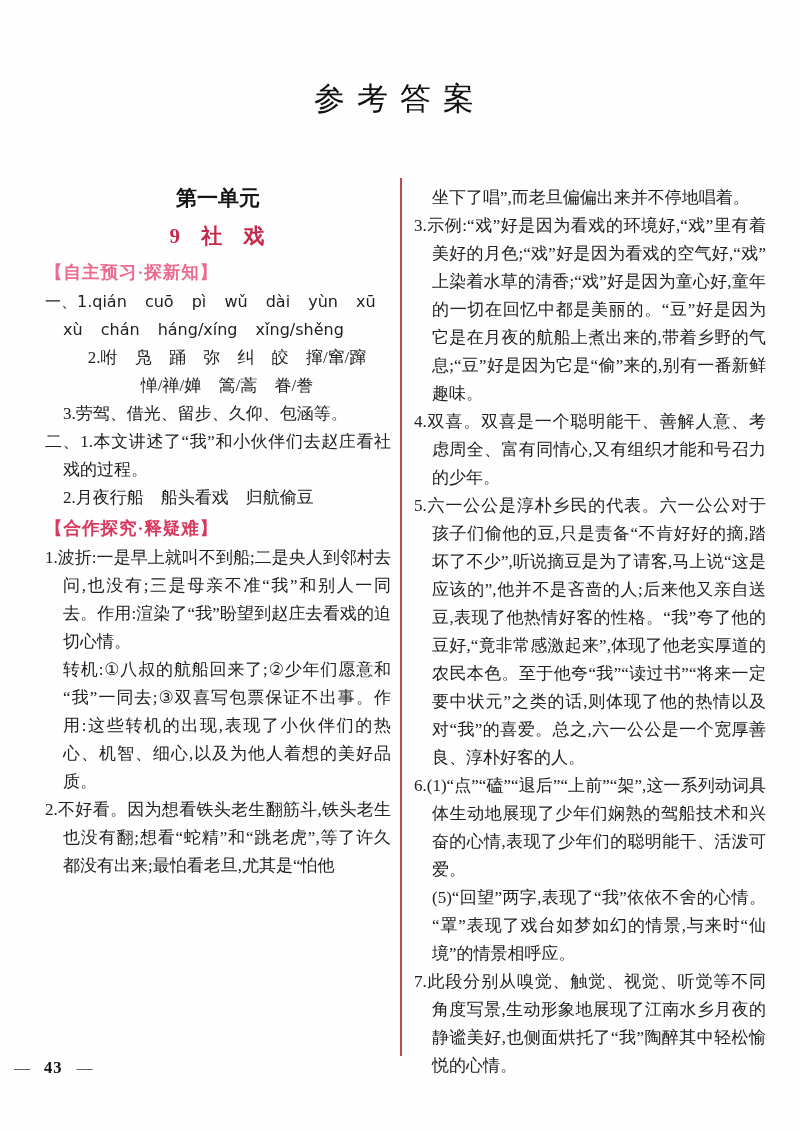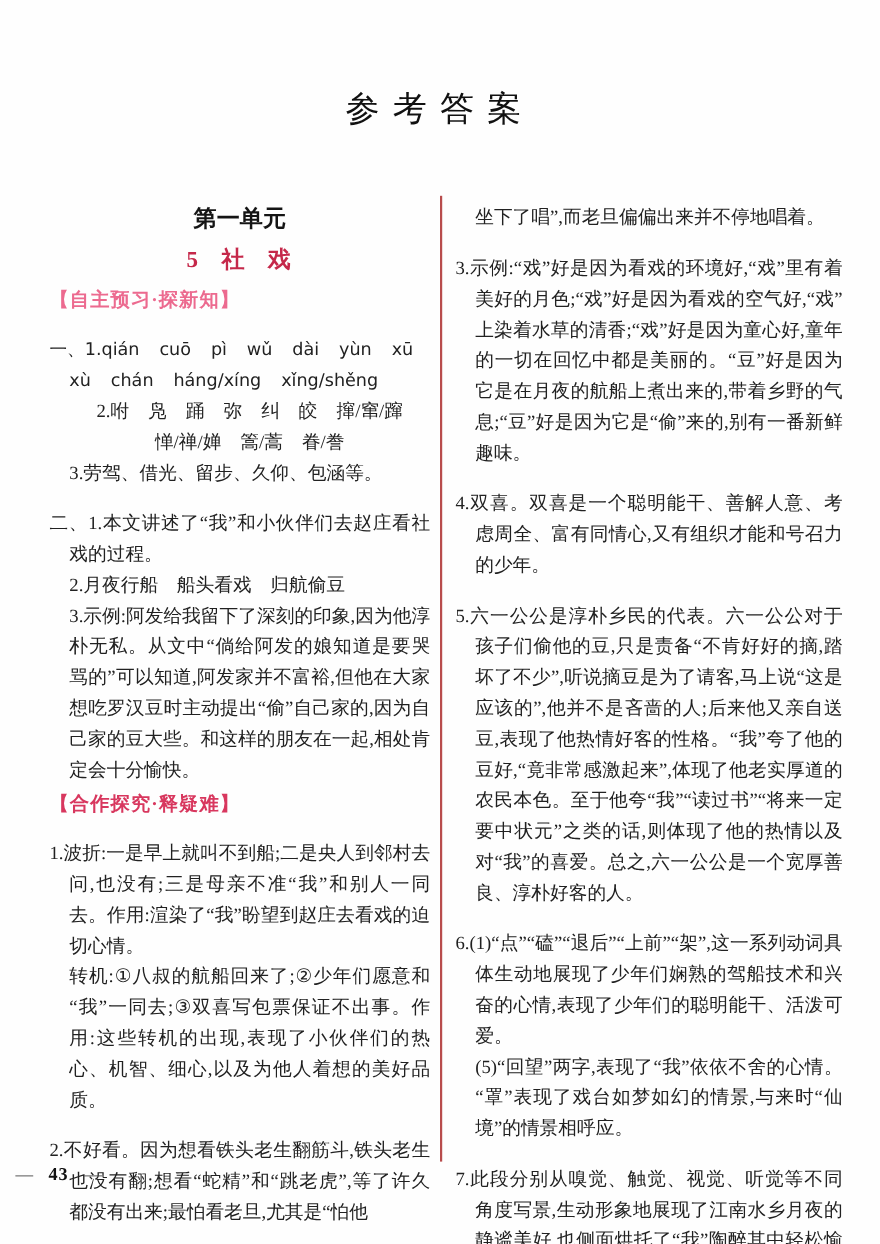--- a/index.html
+++ b/index.html
@@ -16,50 +16,49 @@
   .col-left{left:45px;width:346px;}
   .col-right{left:414px;width:352px;}
   .divider{position:absolute;left:400px;top:178px;width:2px;height:878px;background:#b84c4c;}
   .unit{margin:0 0 10px;text-align:center;font-size:21px;font-weight:bold;color:#141414;}
   .lesson{margin:0 0 8px;text-align:center;font-size:21px;font-weight:bold;
           color:#c5284a;word-spacing:12px;letter-spacing:2px;}
   .sec-h{font-size:17.5px;font-weight:bold;margin:2px 0 2px;letter-spacing:1px;}
   .sec-h.pink{color:#ec6a8f;}
   .sec-h.red{color:#d8375e;}
   p{margin:0;text-align:justify;}
-  .hang{padding-left:18px;text-indent:-18px;font-weight:normal;margin-top:18px;}
+  .hang{padding-left:18px;text-indent:-18px;font-weight:normal;}
   .sub{margin-left:18px;}
   .pinyin{font-family:"DejaVu Sans","Liberation Sans",sans-serif;font-size:16px;
           word-spacing:13px;white-space:pre-line;text-align:left;}
   .spread{word-spacing:13px;white-space:pre-line;text-align:center;}
   .footer{position:absolute;top:1058px;left:0;width:100%;
           font-size:16px;color:#333;}
   .footer .dash{margin:0 14px;color:#444;}
   .footer .pn{font-weight:bold;font-size:16.5px;color:#111;letter-spacing:1px;}
 </style>
 </head>
 <body>
 
 <div class="page">
 
   <h1 class="title">参考答案</h1>
 
   <div class="col col-left">
     <h2 class="unit">第一单元</h2>
-    <h3 class="lesson">5 社 戏</h3>
+    <h3 class="lesson">9 社 戏</h3>
 
     <div class="sec-h pink">【自主预习·探新知】</div>
     <p class="hang pinyin">一、1.qián cuō pì wǔ dài yùn xū
 xù chán háng/xíng xǐng/shěng</p>
     <p class="sub spread">2.咐 凫 踊 弥 纠 皎 撺/窜/蹿
 惮/禅/婵 篙/蒿 眷/誊</p>
     <p class="sub">3.劳驾、借光、留步、久仰、包涵等。</p>
     <p class="hang">二、1.本文讲述了“我”和小伙伴们去赵庄看社戏的过程。</p>
     <p class="sub">2.月夜行船　船头看戏　归航偷豆</p>
-    <p class="sub">3.示例:阿发给我留下了深刻的印象,因为他淳朴无私。从文中“倘给阿发的娘知道是要哭骂的”可以知道,阿发家并不富裕,但他在大家想吃罗汉豆时主动提出“偷”自己家的,因为自己家的豆大些。和这样的朋友在一起,相处肯定会十分愉快。</p>
 
     <div class="sec-h red">【合作探究·释疑难】</div>
     <p class="hang">1.波折:一是早上就叫不到船;二是央人到邻村去问,也没有;三是母亲不准“我”和别人一同去。作用:渲染了“我”盼望到赵庄去看戏的迫切心情。</p>
     <p class="sub">转机:①八叔的航船回来了;②少年们愿意和“我”一同去;③双喜写包票保证不出事。作用:这些转机的出现,表现了小伙伴们的热心、机智、细心,以及为他人着想的美好品质。</p>
     <p class="hang">2.不好看。因为想看铁头老生翻筋斗,铁头老生也没有翻;想看“蛇精”和“跳老虎”,等了许久都没有出来;最怕看老旦,尤其是“怕他</p>
   </div>
 
   <div class="divider"></div>
 
   <div class="col col-right">

